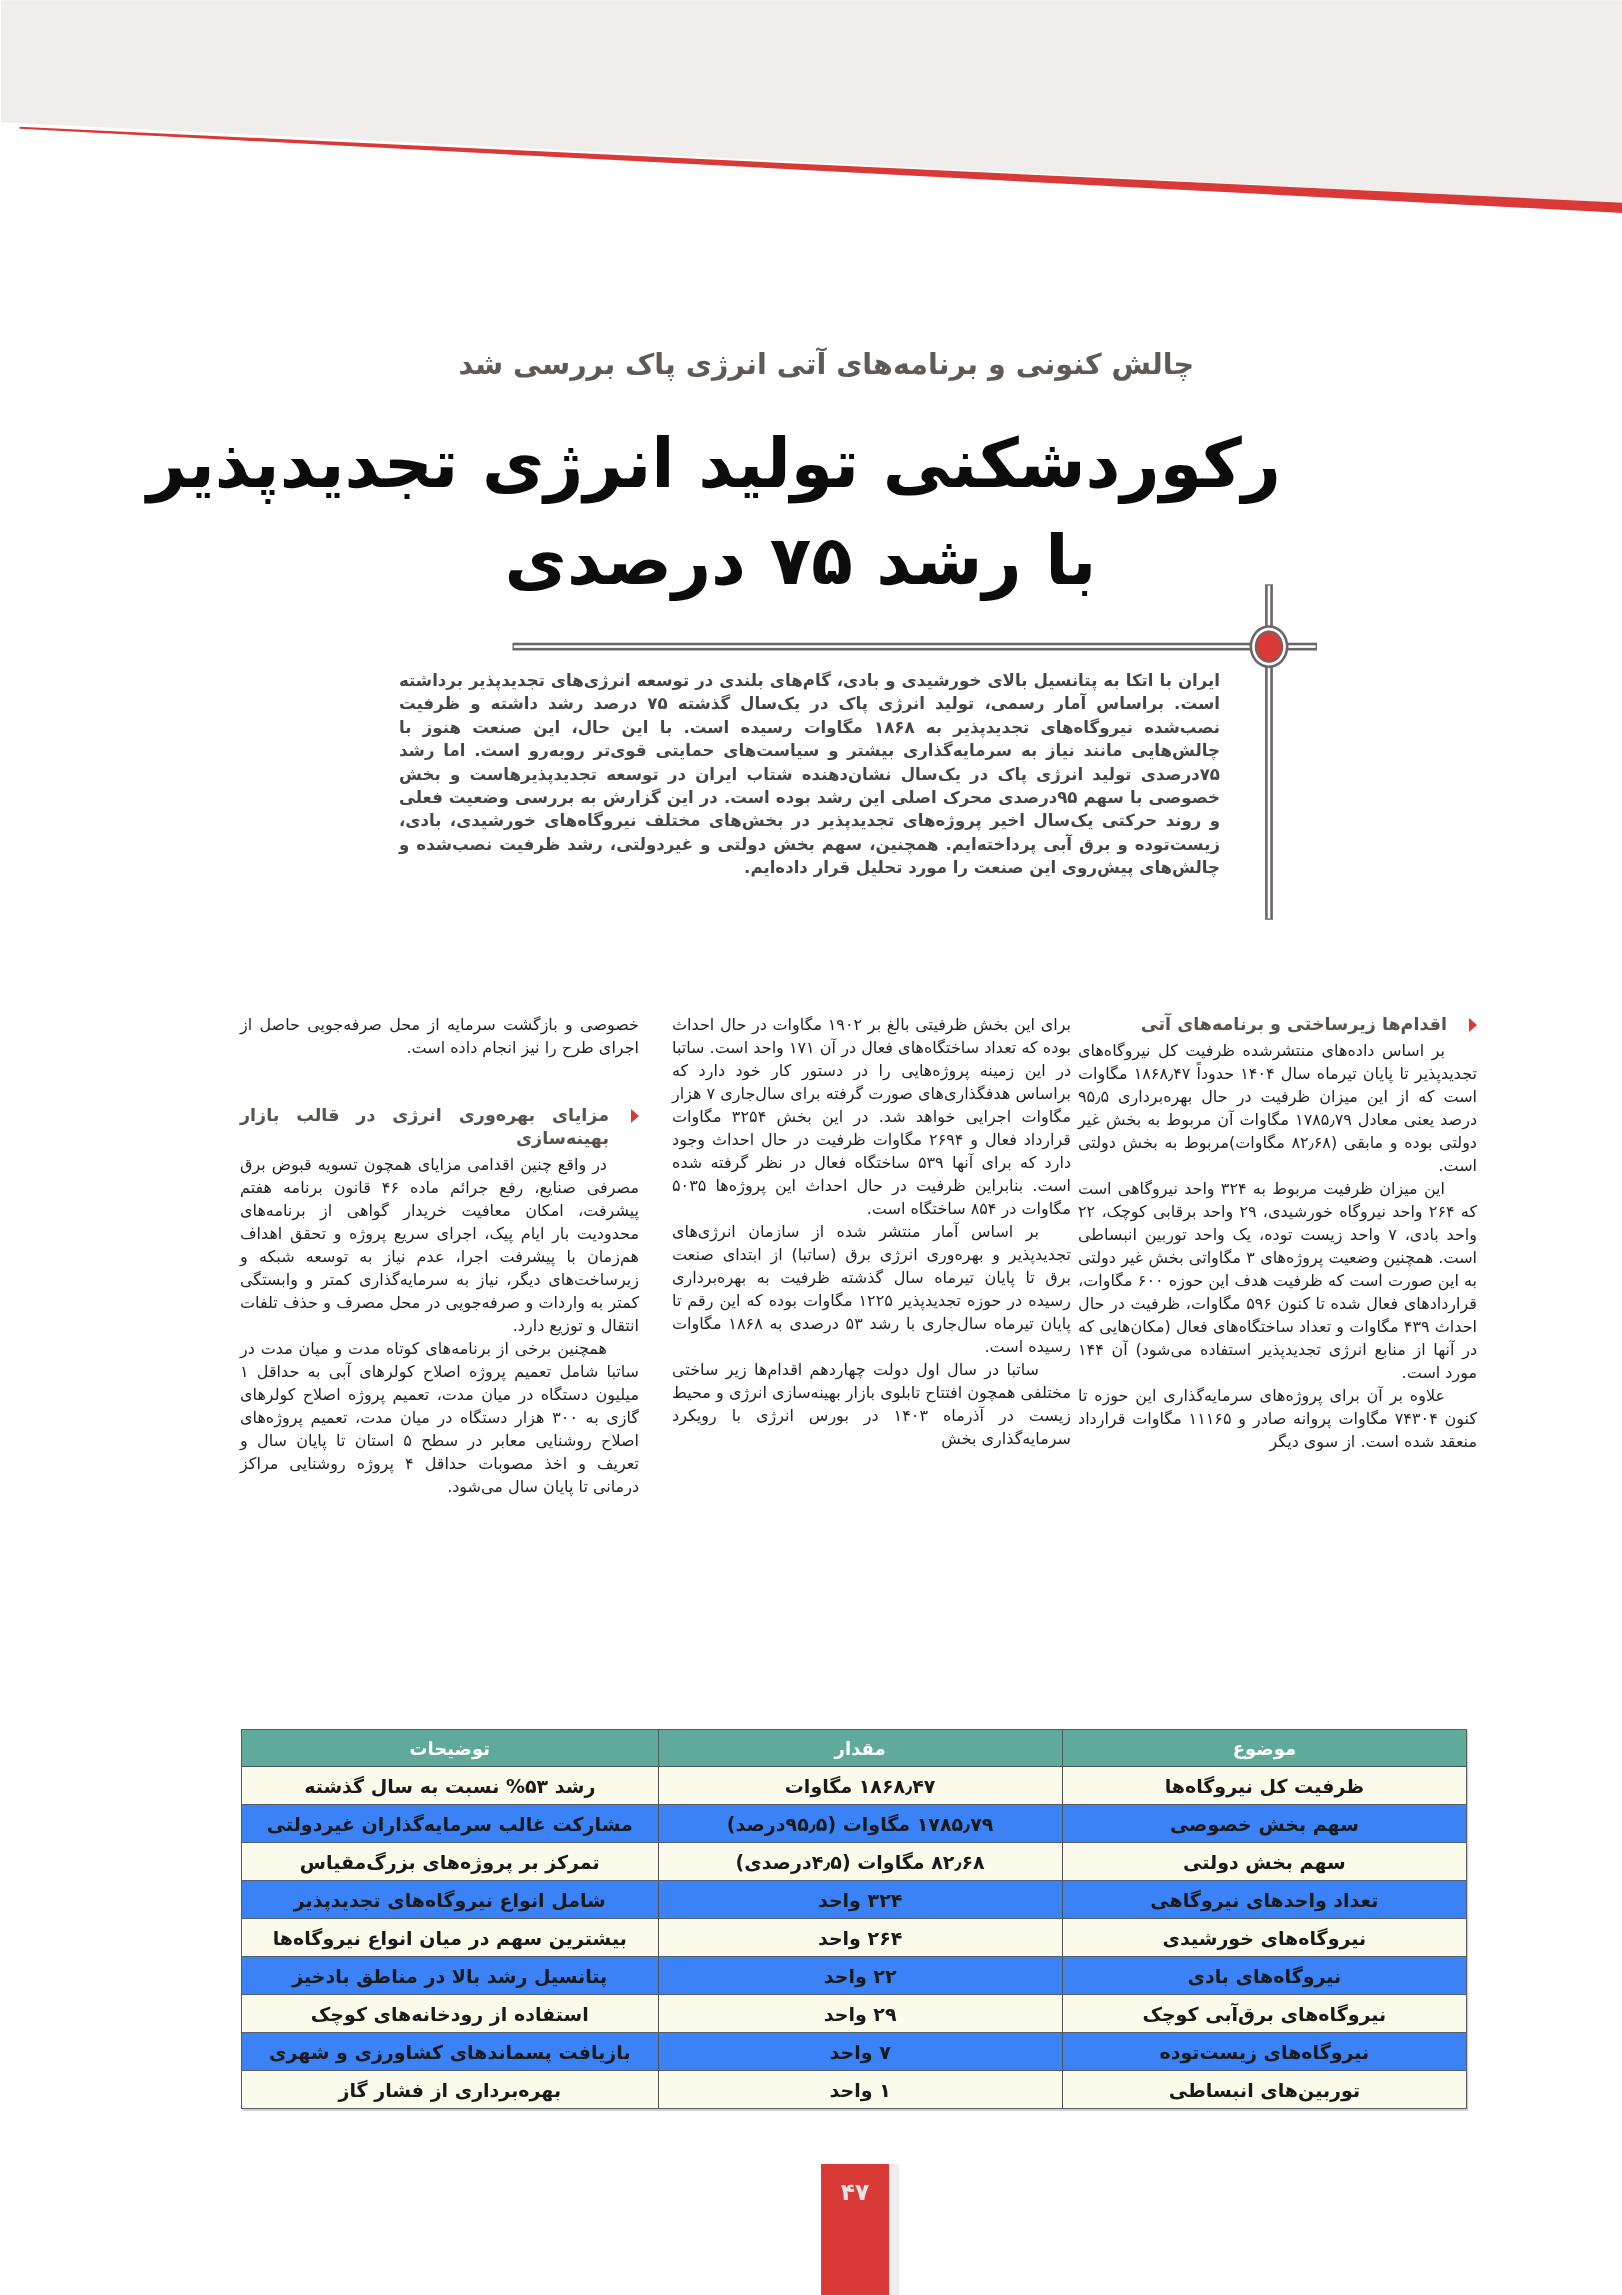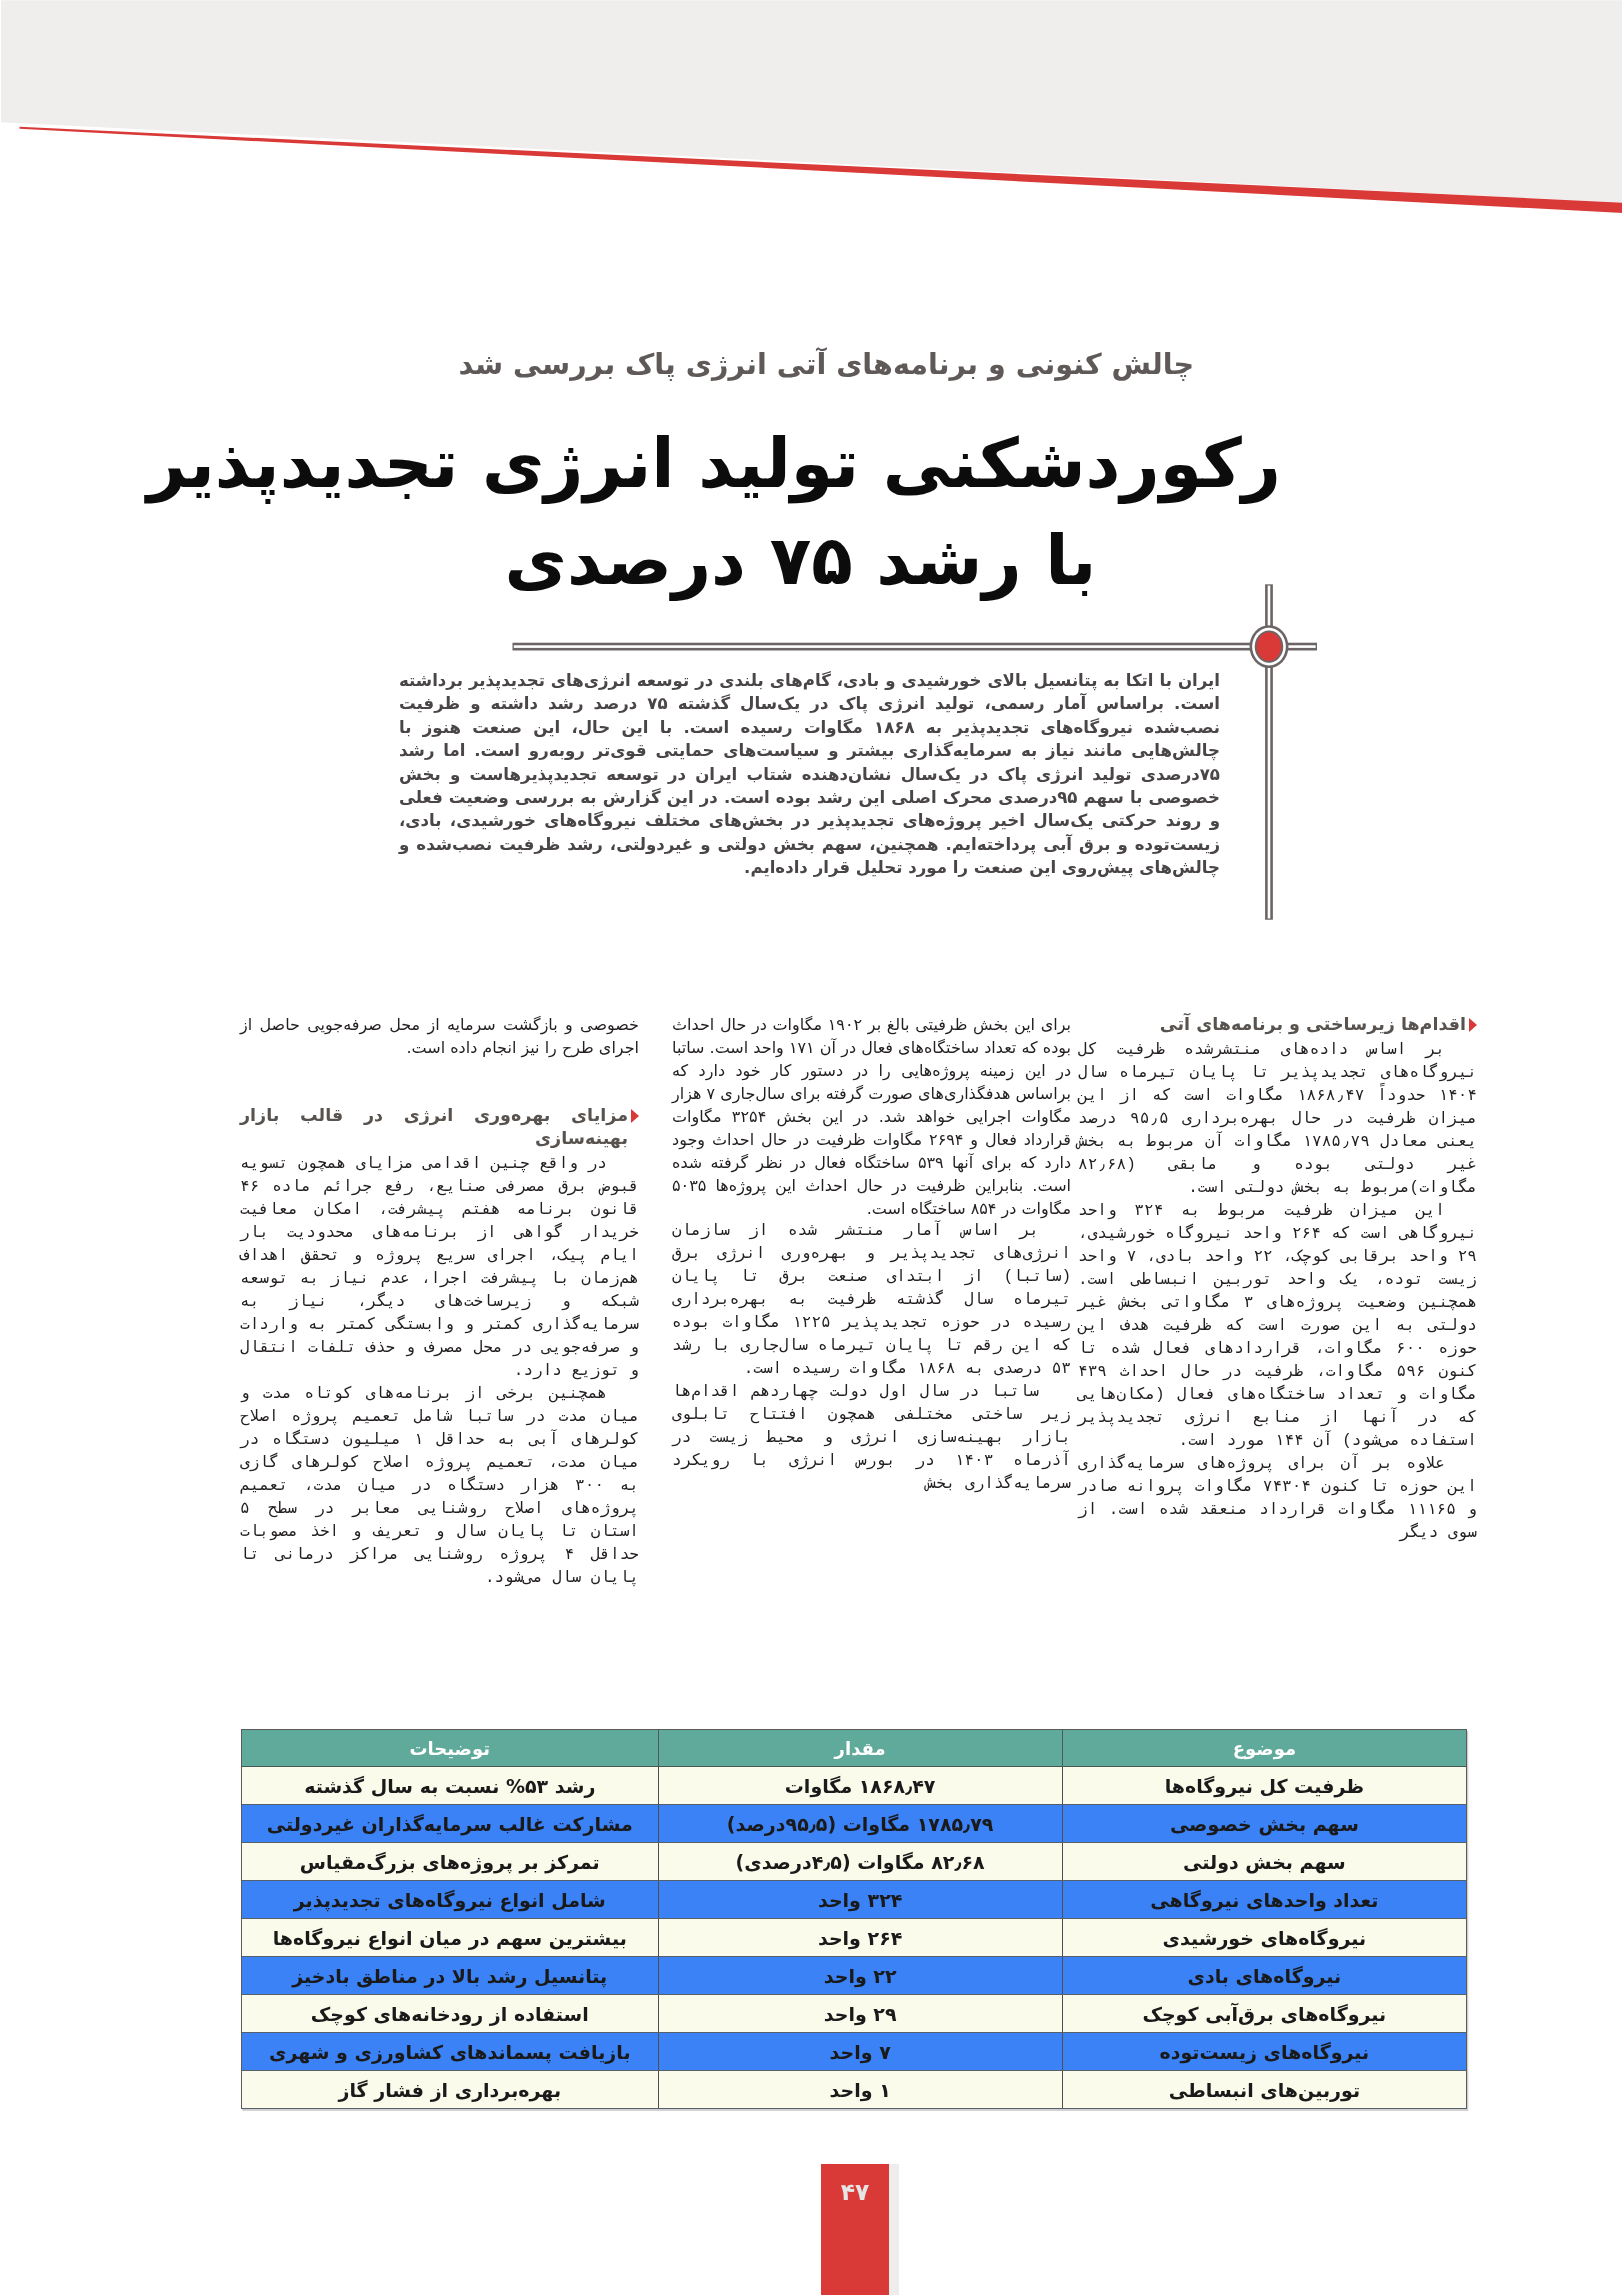--- a/index.html
+++ b/index.html
@@ -29,28 +29,28 @@
     font-family: "DejaVu Sans", sans-serif; font-weight: bold; font-size: 16.6px; line-height: 23.4px;
     color: #4a4546; text-align: justify; text-align-last: right; direction: rtl;
   }
 
   .col {
     position: absolute; top: 1013px; width: 399px;
     font-family: "DejaVu Sans", sans-serif; font-size: 16px; line-height: 23px; color: #231f20;
     text-align: justify; direction: rtl;
   }
   .col p { margin: 0; text-indent: 0; }
-  .col p.indent { text-indent: 32px; font-family: Liberation Mono, monospace; }
+  .col p.indent { text-indent: 32px; }
   .col-right { left: 1078px; }
   .col-mid { left: 672px; }
   .col-left { left: 240px; }
 
   .subhead {
     font-weight: bold; font-size: 17.5px; line-height: 23.4px; color: #58534f; margin: 0 0 2.6px 0;
-    display: flex; align-items: flex-start; gap: 3px; direction: rtl;
+    display: flex; align-items: flex-start; gap: 22px; direction: rtl;
   }
   .subhead .tri {
     flex: 0 0 auto; width: 0; height: 0; margin-top: 5.2px;
     border-top: 7.1px solid transparent; border-bottom: 7.1px solid transparent;
     border-left: 8.4px solid #d93a37;
   }
   .spacer-xl { height: 45px; }
 
   .data-table {
     position: absolute; left: 241px; top: 1729px; width: 1226px;

